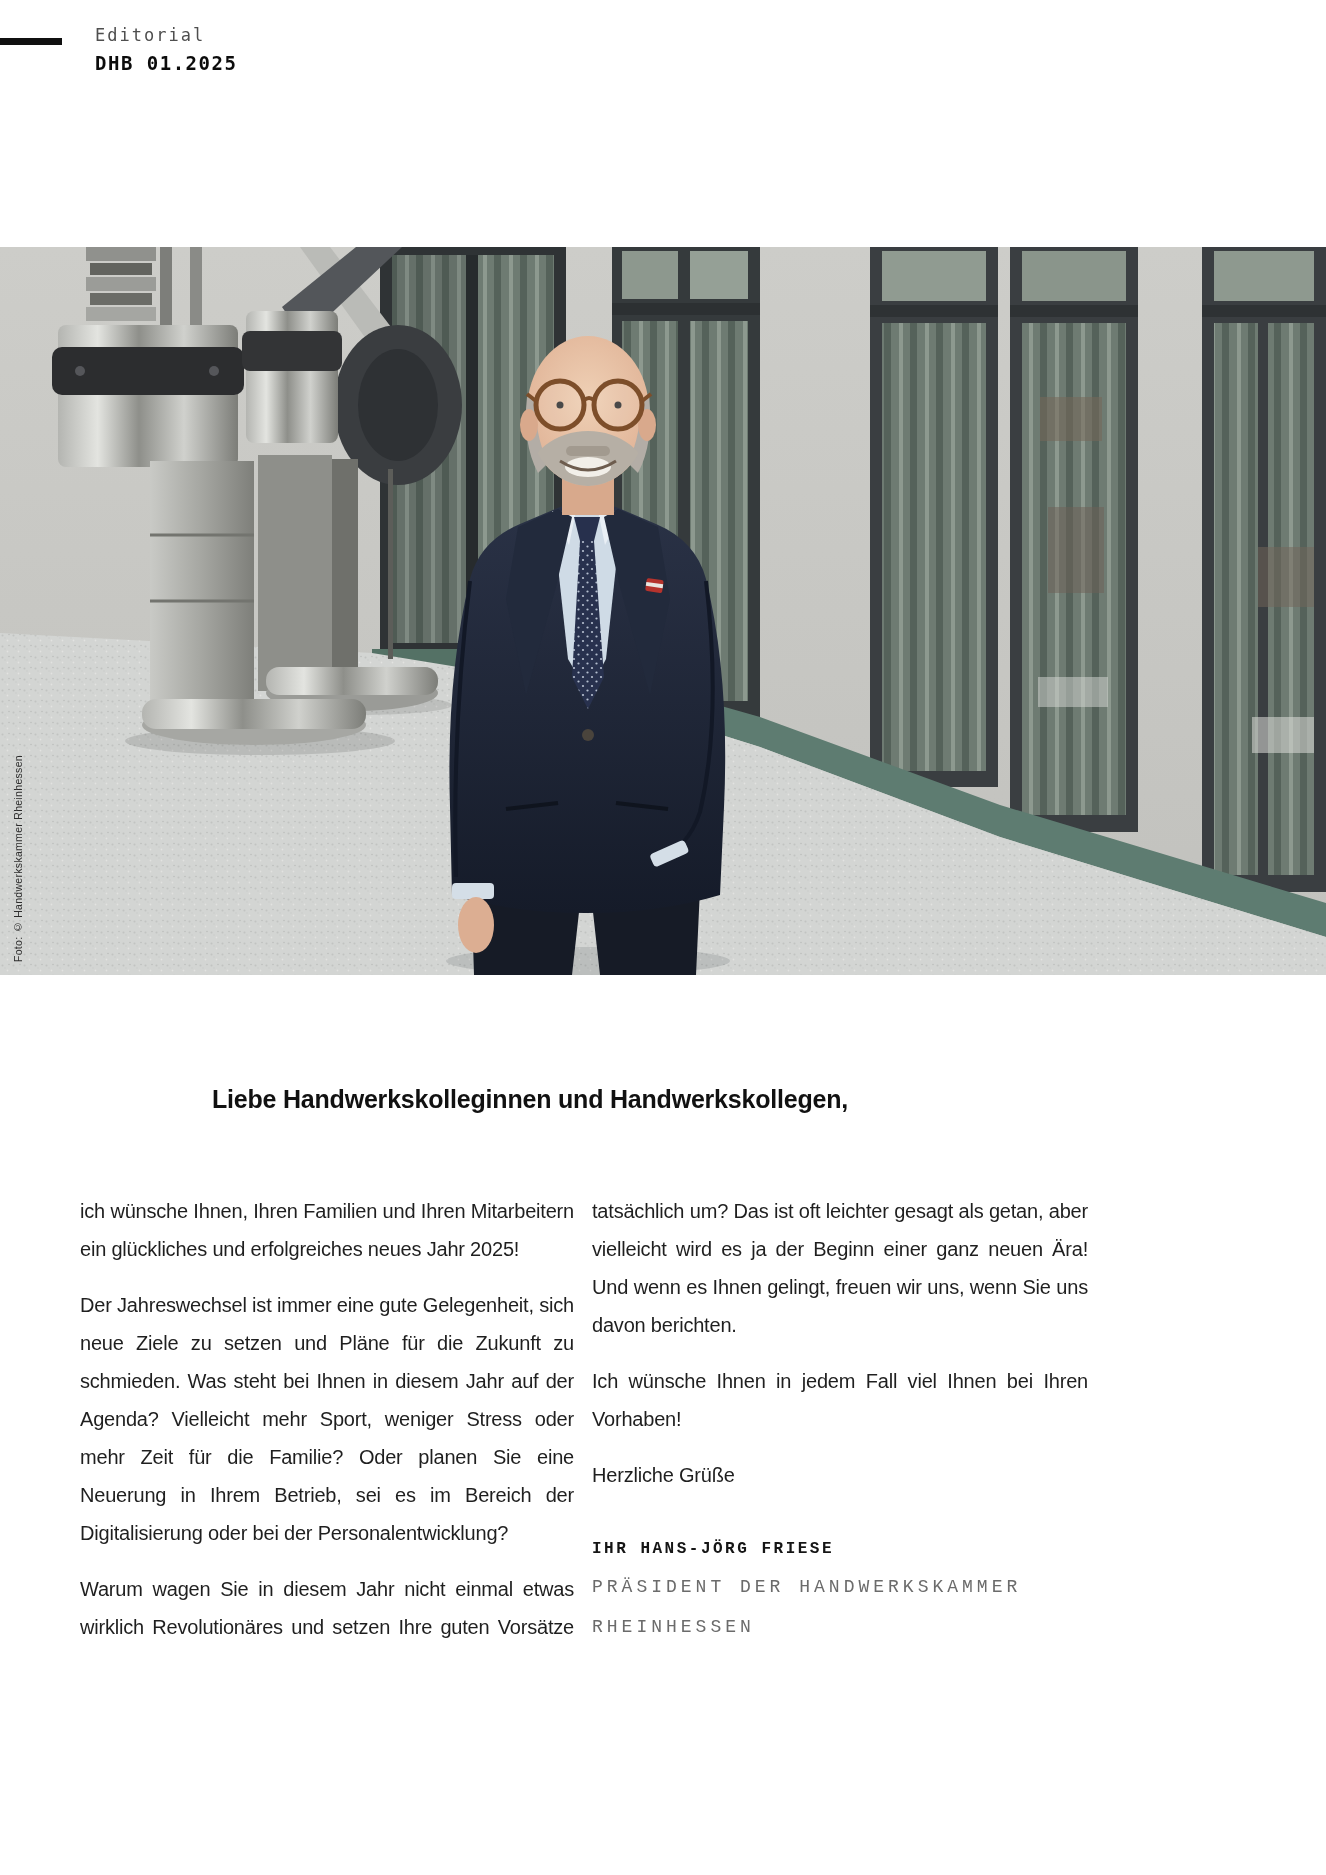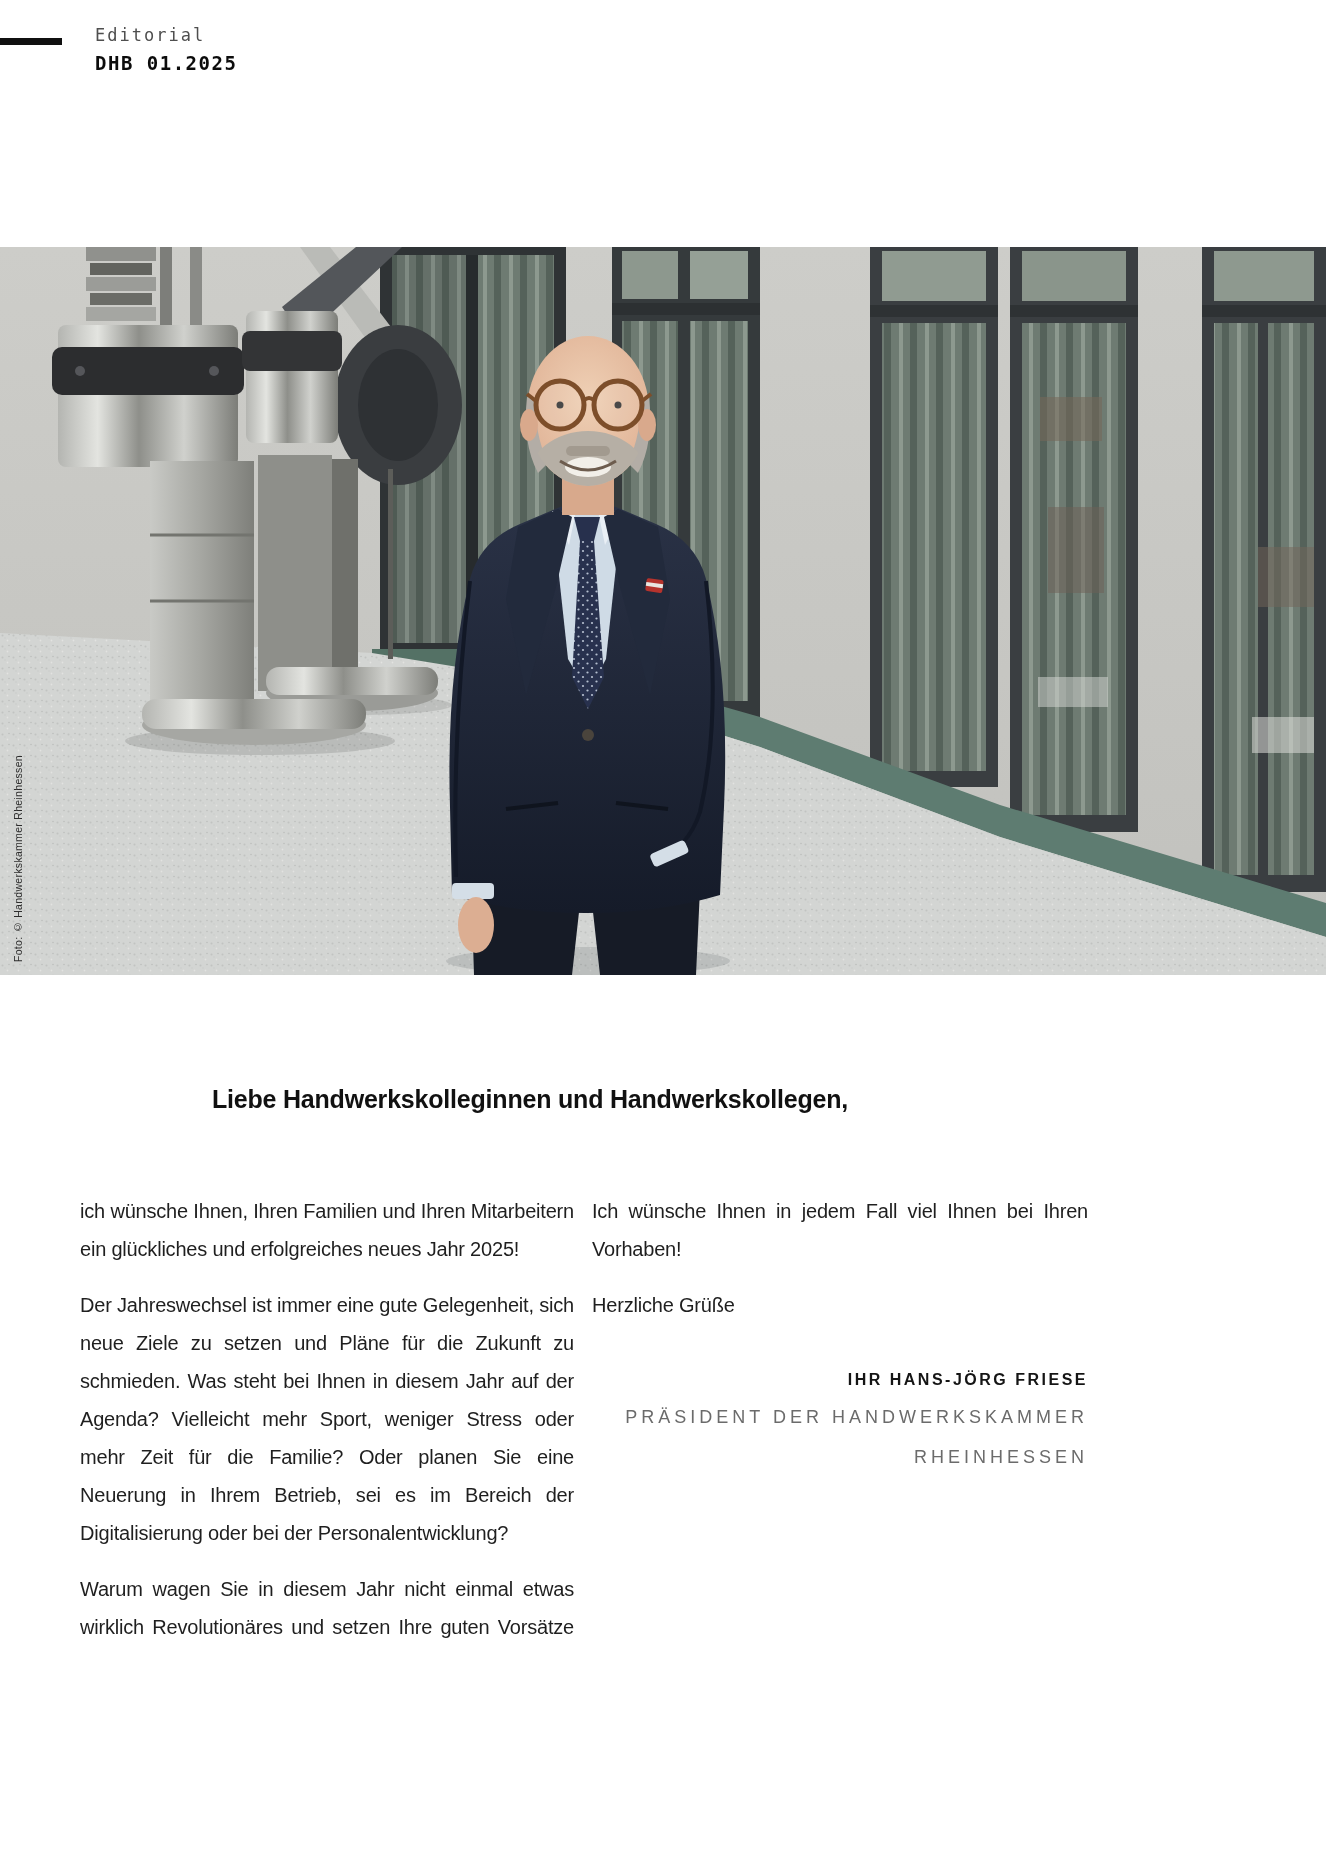--- a/index.html
+++ b/index.html
@@ -23,21 +23,21 @@
   
   .heading{
     position:absolute;left:80px;top:1068px;width:900px;
     font-size:25px;font-weight:bold;letter-spacing:-0.2px;color:#111;text-align:center;
   }
   .col{position:absolute;top:1192px;font-size:20px;line-height:38px;letter-spacing:-0.2px;color:#1f1f1f;text-align:justify;}
   .col p{margin:0 0 18px 0;}
   .col-left{left:80px;width:494px;}
   .col-left p.cont{text-align-last:justify;}
   .col-right{left:592px;width:496px;}
-  .signature{margin-top:46px;font-family:Liberation Sans, sans-serif;text-align:right;}
+  .signature{margin-top:46px;font-family:Liberation Mono, monospace;text-align:left;}
   .sig-name{font-size:16px;font-weight:bold;letter-spacing:2.5px;color:#151515;line-height:1.2;margin:0 0 18px 0;}
   .sig-title{font-size:18px;letter-spacing:4px;color:#6b6b6b;line-height:1.2;margin:0 0 14px 0;}
   
   .footer-left{position:absolute;left:80px;top:1830px;display:flex;align-items:baseline;gap:14px;font-family:"DejaVu Sans Mono", monospace;}
   .footer-issue{font-size:16px;font-weight:bold;letter-spacing:1px;color:#0c0c0c;}
   .footer-site{font-size:16px;letter-spacing:0.5px;color:#701a75;text-decoration:none;}
   .page-num{position:absolute;left:1190px;top:1826px;display:flex;align-items:baseline;gap:12px;font-family:"DejaVu Sans Mono", monospace;}
   .page-prefix{font-size:15px;color:#7a7a7a;}
   .page-number{font-size:21px;font-weight:bold;color:#0c0c0c;}
   .bar-right{position:absolute;right:0;top:1838px;width:43px;height:7px;background:#101010;}
@@ -243,20 +243,21 @@
 
   <h1 class="heading">Liebe Handwerkskolleginnen und Handwerkskollegen,</h1>
 
   <div class="col col-left">
     <p>ich wünsche Ihnen, Ihren Familien und Ihren Mitarbeitern ein glückliches und erfolgreiches neues Jahr 2025!</p>
     <p>Der Jahreswechsel ist immer eine gute Gelegenheit, sich neue Ziele zu setzen und Pläne für die Zukunft zu schmieden. Was steht bei Ihnen in diesem Jahr auf der Agenda? Vielleicht mehr Sport, weniger Stress oder mehr Zeit für die Familie? Oder planen Sie eine Neuerung in Ihrem Betrieb, sei es im Bereich der Digitalisierung oder bei der Personalentwicklung?</p>
     <p class="cont">Warum wagen Sie in diesem Jahr nicht einmal etwas wirklich Revolutionäres und setzen Ihre guten Vorsätze</p>
   </div>
 
   <div class="col col-right">
+    <p>tatsächlich um? Das ist oft leichter gesagt als getan, aber vielleicht wird es ja der Beginn einer ganz neuen Ära! Und wenn es Ihnen gelingt, freuen wir uns, wenn Sie uns davon berichten.</p>
     <p>Ich wünsche Ihnen in jedem Fall viel Ihnen bei Ihren Vorhaben!</p>
     <p>Herzliche Grüße</p>
     <div class="signature">
       <p class="sig-name">IHR HANS-JÖRG FRIESE</p>
       <p class="sig-title">PRÄSIDENT DER HANDWERKSKAMMER</p>
       <p class="sig-title">RHEINHESSEN</p>
     </div>
   </div>
 
   <div class="footer-left">

